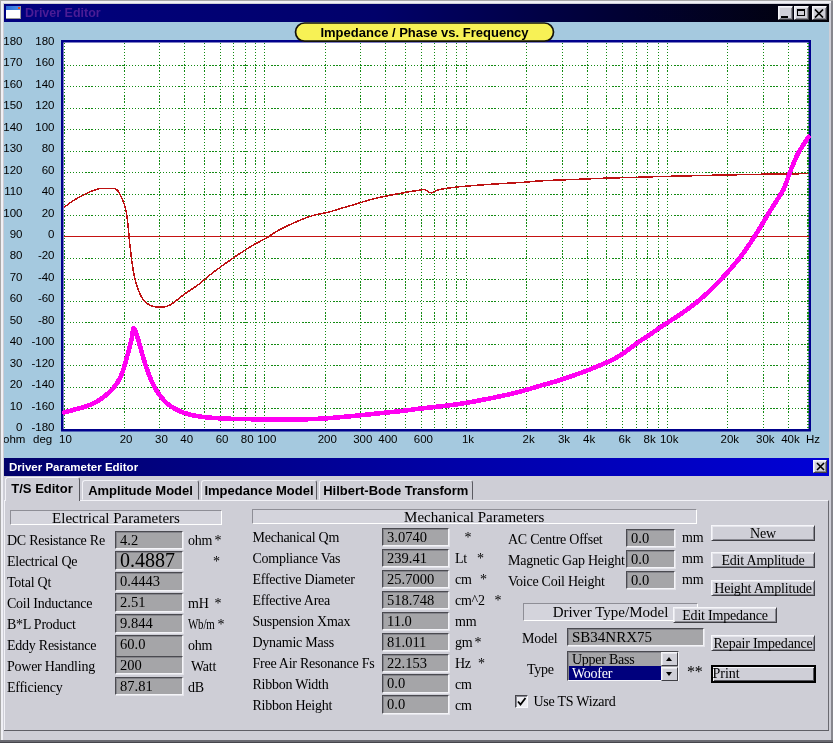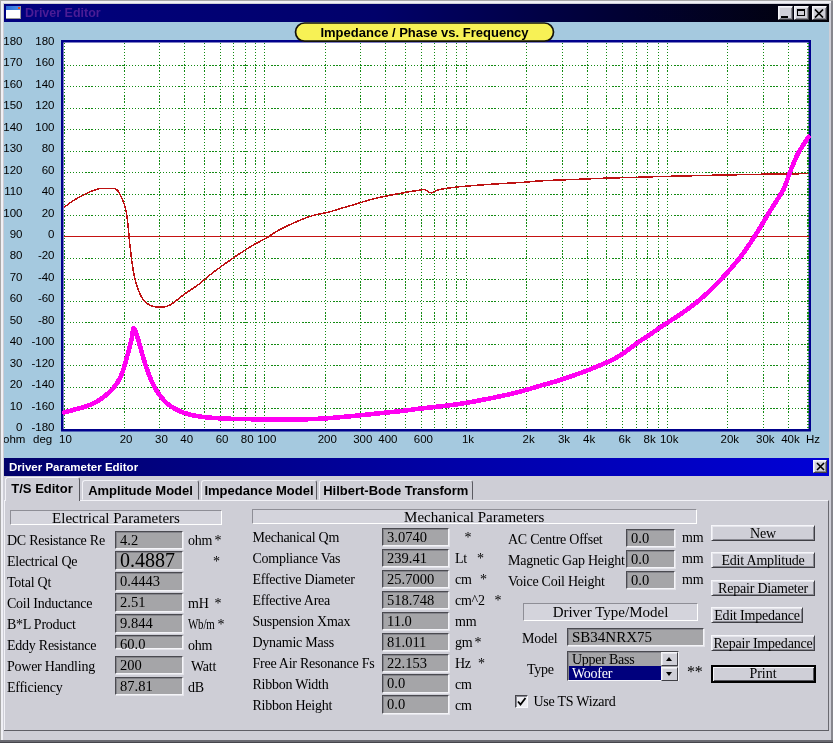--- a/index.html
+++ b/index.html
@@ -6,21 +6,21 @@
 div,span{position:absolute;box-sizing:border-box}
 .lb{font-family:"Liberation Serif",serif;font-size:14px;letter-spacing:-0.25px;color:#000;white-space:nowrap;line-height:17px}
 .in{background:#a5a5a8;border:1px solid;border-color:#4a4a50 #f4f4f8 #f4f4f8 #4a4a50;
  box-shadow:inset 1px 1px 0 #84848a, 1px 1px 0 #e4e4ea}
 .in span{position:absolute;left:4px;top:0px;font-family:"Liberation Serif",serif;color:#000;line-height:17px;white-space:nowrap}
 .btn{background:#cfcfd7;border:1px solid;border-color:#f6f6fa #3f3f45 #3f3f45 #f6f6fa;
  box-shadow:inset 1px 1px 0 #e6e6ec, inset -1px -1px 0 #8a8a92;
  font-family:"Liberation Serif",serif;font-size:14px;letter-spacing:-0.2px;text-align:center;line-height:15px;color:#000;white-space:nowrap}
 .btnp{background:#cfcfd7;border:1px solid #000;outline:1px solid #000;
  box-shadow:inset 1px 1px 0 #f6f6fa, inset -1px -1px 0 #55555c;
- font-family:"Liberation Serif",serif;font-size:14px;text-align:center;line-height:14.5px;color:#000;white-space:nowrap}
+ font-family:"Liberation Serif",serif;font-size:14px;text-align:left;line-height:14.5px;color:#000;white-space:nowrap}
 .gh{background:#d4d4dc;border:1px solid;border-color:#8e8e96 #ffffff #ffffff #8e8e96;
  font-family:"Liberation Serif",serif;font-size:15px;text-align:center;color:#000}
 .tab{background:#ceced6;border:1px solid;border-color:#f2f2f7 #5a5a61 #ceced6 #f2f2f7;
  border-radius:3px 3px 0 0;font-weight:bold;font-size:13px;text-align:center;color:#000}
 </style></head>
 <body>
 
 <div style="left:0;top:0;width:833px;height:743px;background:#ceced6"></div>
 <div style="left:0;top:0;width:833px;height:1px;background:#a8a8a8"></div>
 <div style="left:0;top:0;width:1px;height:743px;background:#a8a8a8"></div>
@@ -209,21 +209,21 @@
   </div>
 <div class="lb" style="left:188px;top:594.9px">mH</div>
 <div class="lb" style="left:214.5px;top:594.9px">*</div>
 <div class="lb" style="left:7px;top:615.8px">B*L Product</div>
 <div class="in" style="left:115px;top:614.3px;width:67.5px;height:18.3px">
     <span style="font-size:14.5px">9.844</span>
   </div>
 <div class="lb" style="left:188px;top:615.8px"><span style="position:static;display:inline-block;transform:scaleX(0.78);transform-origin:0 0">Wb/m</span></div>
 <div class="lb" style="left:217.5px;top:615.8px">*</div>
 <div class="lb" style="left:7px;top:636.8px">Eddy Resistance</div>
-<div class="in" style="left:115px;top:635.25px;width:67.5px;height:14px">
+<div class="in" style="left:115px;top:635.25px;width:67.5px;height:22px">
     <span style="font-size:14.5px">60.0</span>
   </div>
 <div class="lb" style="left:188px;top:636.8px">ohm</div>
 <div class="lb" style="left:7px;top:657.7px">Power Handling</div>
 <div class="in" style="left:115px;top:656.2px;width:67.5px;height:18.3px">
     <span style="font-size:14.5px">200</span>
   </div>
 <div class="lb" style="left:191px;top:657.7px">Watt</div>
 <div class="lb" style="left:7px;top:678.6px">Efficiency</div>
 <div class="in" style="left:115px;top:677.15px;width:67.5px;height:18.3px">
@@ -312,21 +312,21 @@
 <div class="lb" style="left:687px;top:663px;font-size:16px">**</div>
 
 <div style="left:514.5px;top:694.5px;width:13.5px;height:13.5px;background:#ececf1;border:1px solid;border-color:#45454b #f6f6fa #f6f6fa #45454b;box-shadow:inset 1px 1px 0 #8a8a92"></div>
 <svg style="left:516.5px;top:696.5px;position:absolute" width="10" height="10">
     <path d="M1,4.5L3.5,7.5L8.5,1" stroke="#000" stroke-width="1.8" fill="none"></path>
   </svg>
 <div class="lb" style="left:533.5px;top:692.8px">Use TS Wizard</div>
 
 <div class="btn" style="left:711px;top:524.8px;width:104px;height:16.3px">New</div>
 <div class="btn" style="left:711px;top:552.2px;width:104px;height:16.3px">Edit Amplitude</div>
-<div class="btn" style="left:711px;top:579.7px;width:104px;height:16.3px">Repair Diameter</div>
-<div class="btn" style="left:711px;top:607.1px;width:92px;height:16.3px">Edit Impedance</div>
+<div class="btn" style="left:711px;top:579.7px;width:104px;height:16.3px">Height Amplitude</div>
+<div class="btn" style="left:673px;top:607.1px;width:104px;height:16.3px">Edit Impedance</div>
 <div class="btn" style="left:711px;top:634.6px;width:104px;height:16.3px">Repair Impedance</div>
 <div class="btnp" style="left:711.5px;top:666px;width:103px;height:16px">Print</div>
 
 <div style="left:4px;top:729.8px;width:825px;height:1.6px;background:#5f5f66"></div>
 <div style="left:4px;top:731.4px;width:825px;height:9px;background:#ceced6"></div>
 <div style="left:0px;top:740.4px;width:833px;height:1.6px;background:#6a6a71"></div>
 <div style="left:0px;top:742px;width:833px;height:1px;background:#46464c"></div>
 
 </body></html>

